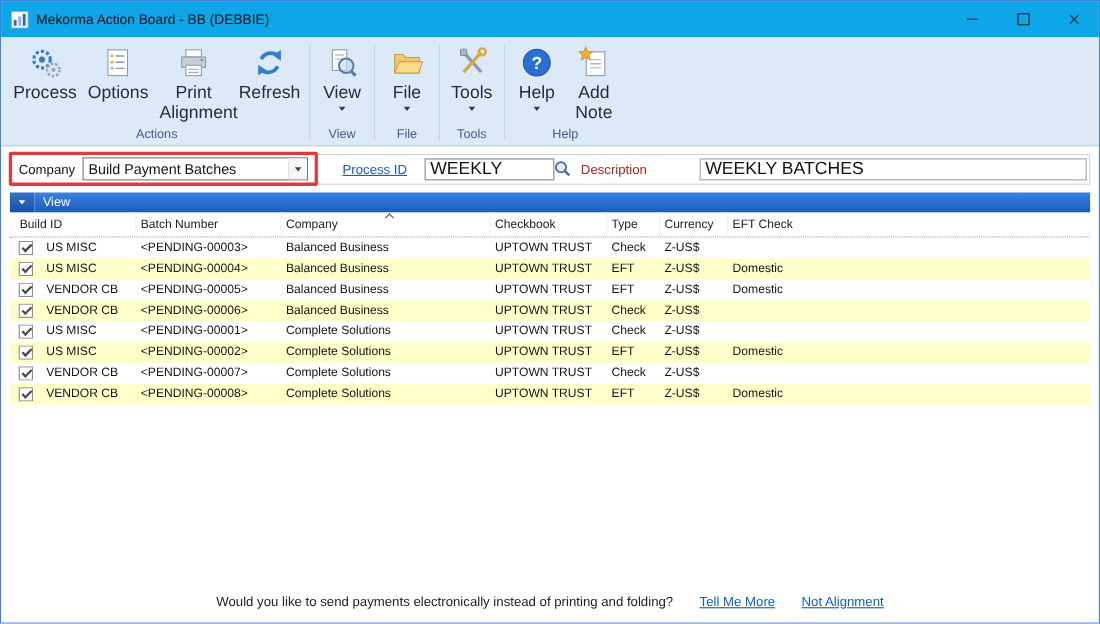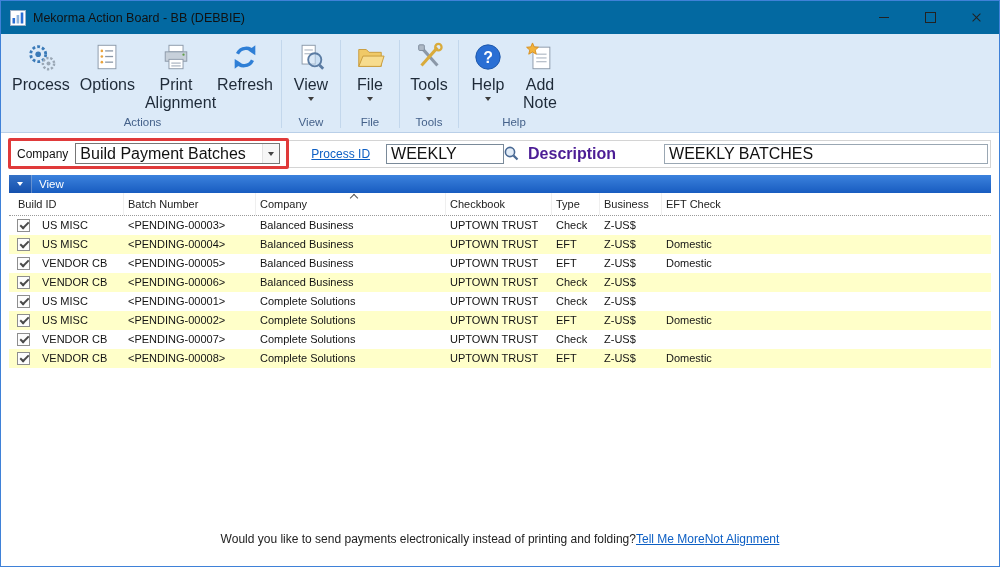--- a/index.html
+++ b/index.html
@@ -1,20 +1,20 @@
 <!DOCTYPE html>
 <html><head>
 <meta charset="utf-8">
 <style>
   html,body{margin:0;padding:0;background:#f0f0f0;}
   body{width:1000px;height:567px;font-family:"Liberation Sans",sans-serif;}
   .window{width:998px;height:565px;border:1px solid #3f81d8;background:#fff;display:flex;flex-direction:column;box-sizing:content-box;}
 
   
-  .titlebar{height:33px;flex:0 0 33px;display:flex;align-items:center;padding-left:9px;background:#0369a1;}
+  .titlebar{height:33px;flex:0 0 33px;display:flex;align-items:center;padding-left:9px;background:#0ea5e9;}
   .title-icon{width:16px;height:16px;margin-right:7px;display:flex;}
   .title-text{font-size:12.5px;color:#111;}
   .win-controls{margin-left:auto;display:flex;height:100%;}
   .ctrl{width:46px;height:100%;display:flex;align-items:center;justify-content:center;cursor:default;}
   .glyph-min{width:10px;height:1px;background:#222;}
   .glyph-max{width:9px;height:9px;border:1px solid #222;}
   .glyph-close{position:relative;width:11px;height:11px;}
   .glyph-close::before,.glyph-close::after{content:"";position:absolute;left:5px;top:0;width:1px;height:11px;background:#222;}
   .glyph-close::before{transform:rotate(45deg);}
   .glyph-close::after{transform:rotate(-45deg);}
@@ -28,29 +28,29 @@
   .rb{display:flex;flex-direction:column;align-items:center;padding:3px 5px;min-width:42px;cursor:default;}
   .rb .icon{width:32px;height:32px;display:flex;align-items:center;justify-content:center;}
   .rb .lbl{font-size:16px;color:#1e2a38;text-align:center;line-height:1.12;margin-top:3px;max-width:62px;}
   .rb .lbl.narrow{max-width:34px;}
   .drop-arrow{margin-top:3px;width:0;height:0;border-left:3.5px solid transparent;border-right:3.5px solid transparent;border-top:4px solid #3c3c3c;}
 
   
   .action-row{flex:0 0 26px;margin:7px 8px 5px;border:1px solid #d4d4d4;display:flex;align-items:center;position:relative;background:#fff;}
   .red-box{display:flex;align-items:center;border:3px solid #e03a3a;border-radius:2px;padding:2px 6px 2px 6px;margin:-3px 0 -3px -2px;background:transparent;}
   .action-label{font-size:12px;color:#111;margin-right:7px;}
-  .combobox{width:205px;height:21px;border:1px solid #767676;background:#fff;display:flex;align-items:center;font-size:16px;color:#111;padding-left:4px;box-sizing:border-box;}
+  .combobox{width:205px;height:21px;border:1px solid #767676;background:#fff;display:flex;align-items:center;font-size:13px;color:#111;padding-left:4px;box-sizing:border-box;}
   .combo-arrow-zone{margin-left:auto;width:16px;height:100%;display:flex;align-items:center;justify-content:center;border-left:1px solid #e3e3e3;background:#f6f6f6;}
   .combo-arrow{width:0;height:0;border-left:3.5px solid transparent;border-right:3.5px solid transparent;border-top:4px solid #444;}
   .link{font-size:12px;color:#0d5fc4;text-decoration:underline;cursor:pointer;}
   .process-id-link{margin-left:22px;}
   .field{height:20px;border:1px solid #7a8a99;font-size:16px;font-family:"Liberation Sans",sans-serif;padding:1px 4px;box-sizing:border-box;color:#111;}
   .weekly-field{width:118px;margin-left:16px;}
   .lookup-icon{width:17px;height:17px;margin-left:-1px;display:flex;align-items:center;}
-  .desc-label{font-size:16px;color:#4c1d95;margin-left:8px;font-weight:bold;}
+  .desc-label{font-size:12px;color:#b91c1c;margin-left:8px;}
   .desc-field{flex:1;margin:0 2px 0 48px;border-color:#9aa7b3;}
 
   
   .view-bar{flex:0 0 18px;margin:2px 8px 0;background:linear-gradient(#3c82dd,#185cc0);display:flex;align-items:center;color:#fff;}
   .vb-drop{width:22px;height:100%;display:flex;align-items:center;justify-content:center;background:rgba(0,0,40,0.12);border-right:1px solid rgba(255,255,255,0.3);cursor:pointer;}
   .vb-arrow{width:0;height:0;border-left:3.5px solid transparent;border-right:3.5px solid transparent;border-top:4px solid #fff;}
   .vb-label{font-size:11.5px;margin-left:7px;}
 
   
   .grid{margin:0 8px;font-size:11px;color:#141414;}
@@ -61,21 +61,21 @@
   .h-cell:last-child{border-right:none;}
   .sort-caret{position:absolute;top:2px;left:50%;width:5px;height:5px;border-top:1.2px solid #555;border-right:1.2px solid #555;transform:rotate(-45deg);}
   .grid-row{height:19px;align-items:center;cursor:default;}
   .grid-row.alt{background:#ffffc9;}
   .cell{padding-left:4px;white-space:nowrap;overflow:hidden;}
   .cell.c0{display:flex;align-items:center;padding-left:8px;}
   .checkbox{width:13px;height:13px;border:1px solid #8e8e8e;background:#fdfdfd;margin-right:12px;position:relative;flex:none;box-sizing:border-box;}
   .checkbox.checked::after{content:"";position:absolute;left:2px;top:2px;width:7px;height:3px;border-left:2px solid #4a4a4a;border-bottom:2px solid #4a4a4a;transform:rotate(-45deg);}
 
   
-  .footer{margin-top:auto;flex:0 0 30px;display:flex;align-items:flex-start;justify-content:center;font-size:12px;color:#222;padding-bottom:4px;}
+  .footer{margin-top:auto;flex:0 0 30px;display:flex;align-items:center;justify-content:center;gap:24px;font-size:12px;color:#222;padding-bottom:4px;}
 </style>
 </head>
 <body>
 
 <div class="window">
 
   <div class="titlebar">
     <span class="title-icon">
       <svg width="16" height="16" viewBox="0 0 16 16">
         <rect x="0.5" y="0.5" width="15" height="15" fill="#fff" stroke="#9ab0c6"></rect>
@@ -278,21 +278,21 @@
   <div class="grid">
     <div class="grid-header grid-cols">
       <div class="h-cell">Build ID</div>
       <div class="h-cell">Batch Number</div>
       <div class="h-cell">
         <span>Company</span>
         <span class="sort-caret"></span>
       </div>
       <div class="h-cell">Checkbook</div>
       <div class="h-cell">Type</div>
-      <div class="h-cell">Business</div>
+      <div class="h-cell">Currency</div>
       <div class="h-cell">EFT Check</div>
     </div>
     <div>
         <div class="grid-row grid-cols">
           <div class="cell c0">
             <span class="checkbox checked"></span>
             <span>US MISC</span>
           </div>
           <div class="cell c1">&lt;PENDING-00003&gt;</div>
           <div class="cell c2">Balanced Business</div>

